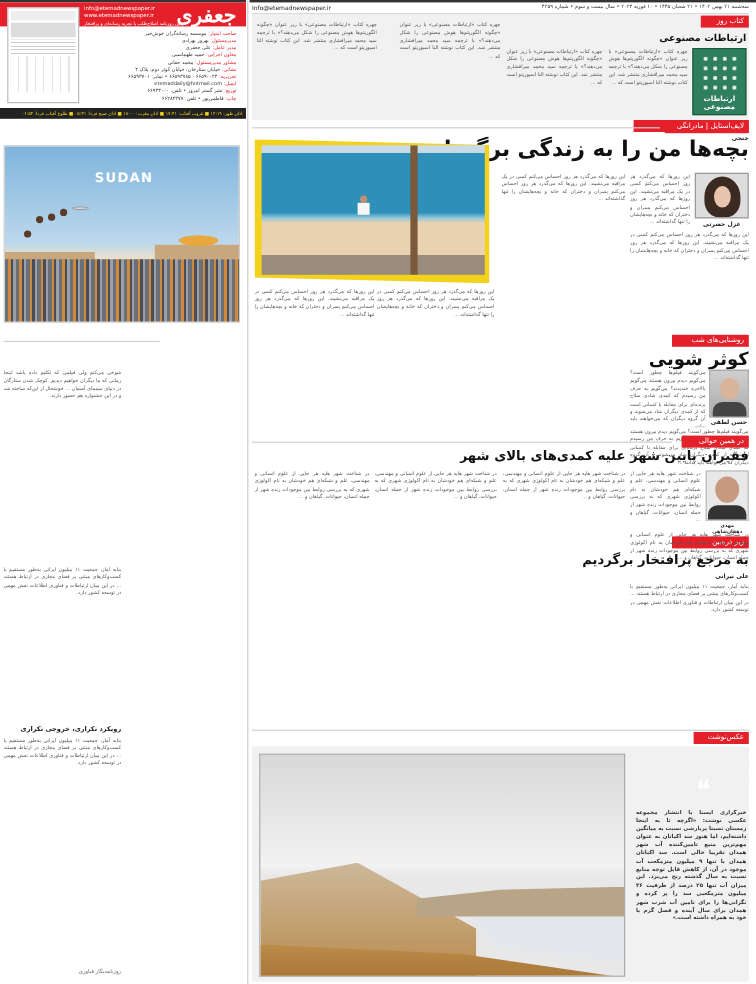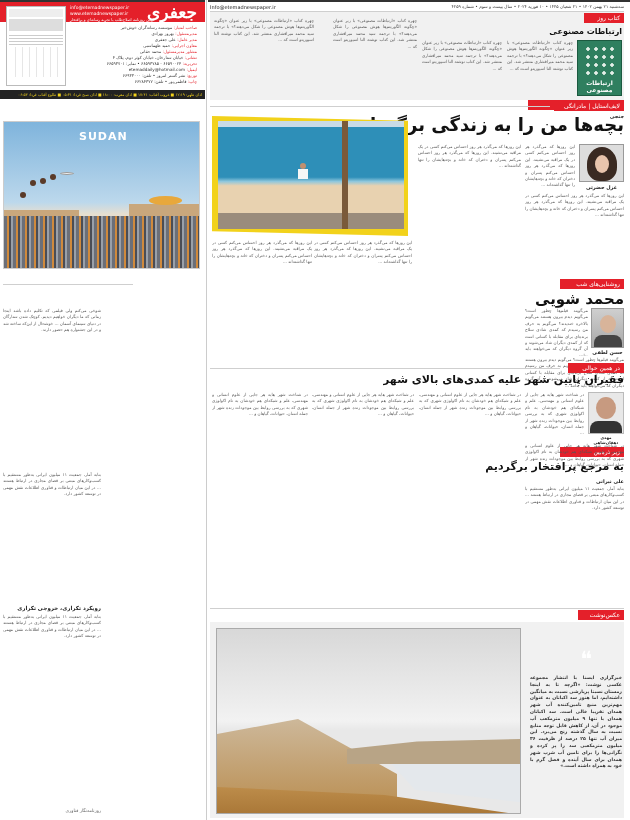--- a/index.html
+++ b/index.html
@@ -40,37 +40,37 @@
     <div><span style="color:#e4202a">ایمیل:</span> <span>etemaddaily@hotmail.com</span></div>
     <div><span style="color:#e4202a">توزیع:</span> <span>نشر گستر امروز • تلفن: ۶۶۹۳۳۰۰۰</span></div>
     <div><span style="color:#e4202a">چاپ:</span> <span>فاطمی‌پور • تلفن: ۶۶۲۸۴۳۷۷</span></div>
   </div>
 </div>
 <div class="abs" style="left:0;top:90px;width:205px;height:9px;background:#222;color:#f2d21b;font-size:3.8px;line-height:9px;padding:0 3px;white-space:nowrap;overflow:hidden;">اذان ظهر: ۱۲:۱۹ ■ غروب آفتاب: ۱۷:۴۱ ■ اذان مغرب: ۱۸:۰۰ ■ اذان صبح فردا: ۰۵:۳۱ ■ طلوع آفتاب فردا: ۰۶:۵۳</div>
 
 <div class="abs redtag" style="right:6px;top:100px;width:96px;">انیمر معمور | سودان</div>
 <div class="abs" style="right:6px;top:113px;font-size:5px;font-weight:bold;">جنجی</div>
 <div class="abs" style="left:3px;top:121px;width:197px;height:148px;border:1px solid #ccc;overflow:hidden;background:linear-gradient(#7fb4dc 0%,#bcd8ec 55%,#e6dfd0 63%);">
-  <div class="abs" style="left:75px;top:8px;font-size:11px;font-weight:bold;color:#fff;direction:ltr;letter-spacing:1px;">SUDAN</div>
+  <div class="abs" style="left:75px;top:20px;font-size:11px;font-weight:bold;color:#fff;direction:ltr;letter-spacing:1px;">SUDAN</div>
   <div class="abs" style="left:0;top:88px;width:75px;height:10px;background:#c9a77c;"></div>
   <div class="abs" style="left:125px;top:82px;width:72px;height:12px;background:#c9a77c;"></div>
   <div class="abs" style="left:145px;top:74px;width:33px;height:9px;border-radius:50%;background:#e8a83c;"></div>
   <div class="abs" style="left:16px;top:56px;width:42px;height:34px;">
     <div class="abs" style="left:0;top:14px;width:6px;height:6px;border-radius:50%;background:#5a3a28;"></div>
     <div class="abs" style="left:10px;top:2px;width:6px;height:6px;border-radius:50%;background:#5a3a28;"></div>
     <div class="abs" style="left:20px;top:0;width:6px;height:6px;border-radius:50%;background:#5a3a28;"></div>
     <div class="abs" style="left:30px;top:-4px;width:6px;height:6px;border-radius:50%;background:#5a3a28;"></div>
     <div class="abs" style="left:40px;top:-6px;width:14px;height:3px;border-radius:50%;background:#eee;border:1px solid #999;"></div>
   </div>
   <div class="abs" style="left:0;top:94px;width:197px;height:54px;background:repeating-linear-gradient(90deg,#6b6f78 0 3px,#d08a3c 3px 5px,#4a4d55 5px 7px,#9aa0a8 7px 9px);"></div>
 </div>
 
 <div class="abs redtag" style="right:6px;top:279px;width:64px;">روشنایی‌های شب</div>
 <div class="abs hr" style="left:3px;top:284px;width:130px;"></div>
-<div class="abs headline" style="right:6px;top:290px;font-size:15px;">محمد شویی</div>
+<div class="abs headline" style="right:6px;top:290px;font-size:15px;">کوثر شویی</div>
 <div class="abs" style="right:6px;top:308px;width:33px;height:40px;background:linear-gradient(#cfcfcf,#a9a9a9);border:1px solid #999;">
   <div style="width:16px;height:18px;border-radius:50%;background:#d8b49a;margin:6px auto 0;"></div>
   <div style="width:28px;height:12px;background:#444;margin:2px auto 0;border-radius:8px 8px 0 0;"></div>
 </div>
 <div class="abs byline" style="right:6px;top:349px;width:33px;">حسن لطفی</div>
 <div class="abs txt" style="right:42px;top:308px;width:63px;height:48px;">می‌گویند فیلم‌ها چطور است؟ می‌گویم دیدم بیرون هستند می‌گویم بالاخره خندیدند؟ می‌گویم به حرف من رسیدم که کمدی شادی سلاح برنده‌ای برای مقابله با کسانی است که از کمدی دیگران شاد می‌شوند و آن گروه دیگران که می‌خواهند باید بدانند ...</div>
 <div class="abs txt" style="right:6px;top:357px;width:99px;height:88px;">می‌گویند فیلم‌ها چطور است؟ می‌گویم دیدم بیرون هستند می‌گویم بالاخره خندیدند؟ می‌گویم به حرف من رسیدم که کمدی شادی سلاح برنده‌ای برای مقابله با کسانی است که از کمدی دیگران شاد می‌شوند و آن گروه دیگران که می‌خواهند باید بدانند ...</div>
 <div class="abs txt" style="left:3px;top:308px;width:98px;height:137px;">شوخی می‌کنم ولی فیلمی که تکلیم داده باشد اینجا زمانی که ما دیگران خواهیم دیدیم. کوچک شدن ستارگان در دنیای سینمای آسمان ... خوشحال از این‌که ساخته شد و در این جشنواره هم حضور دارند.</div>
 
 <div class="abs redtag" style="right:6px;top:447px;width:64px;">زیر ذره‌بین</div>

